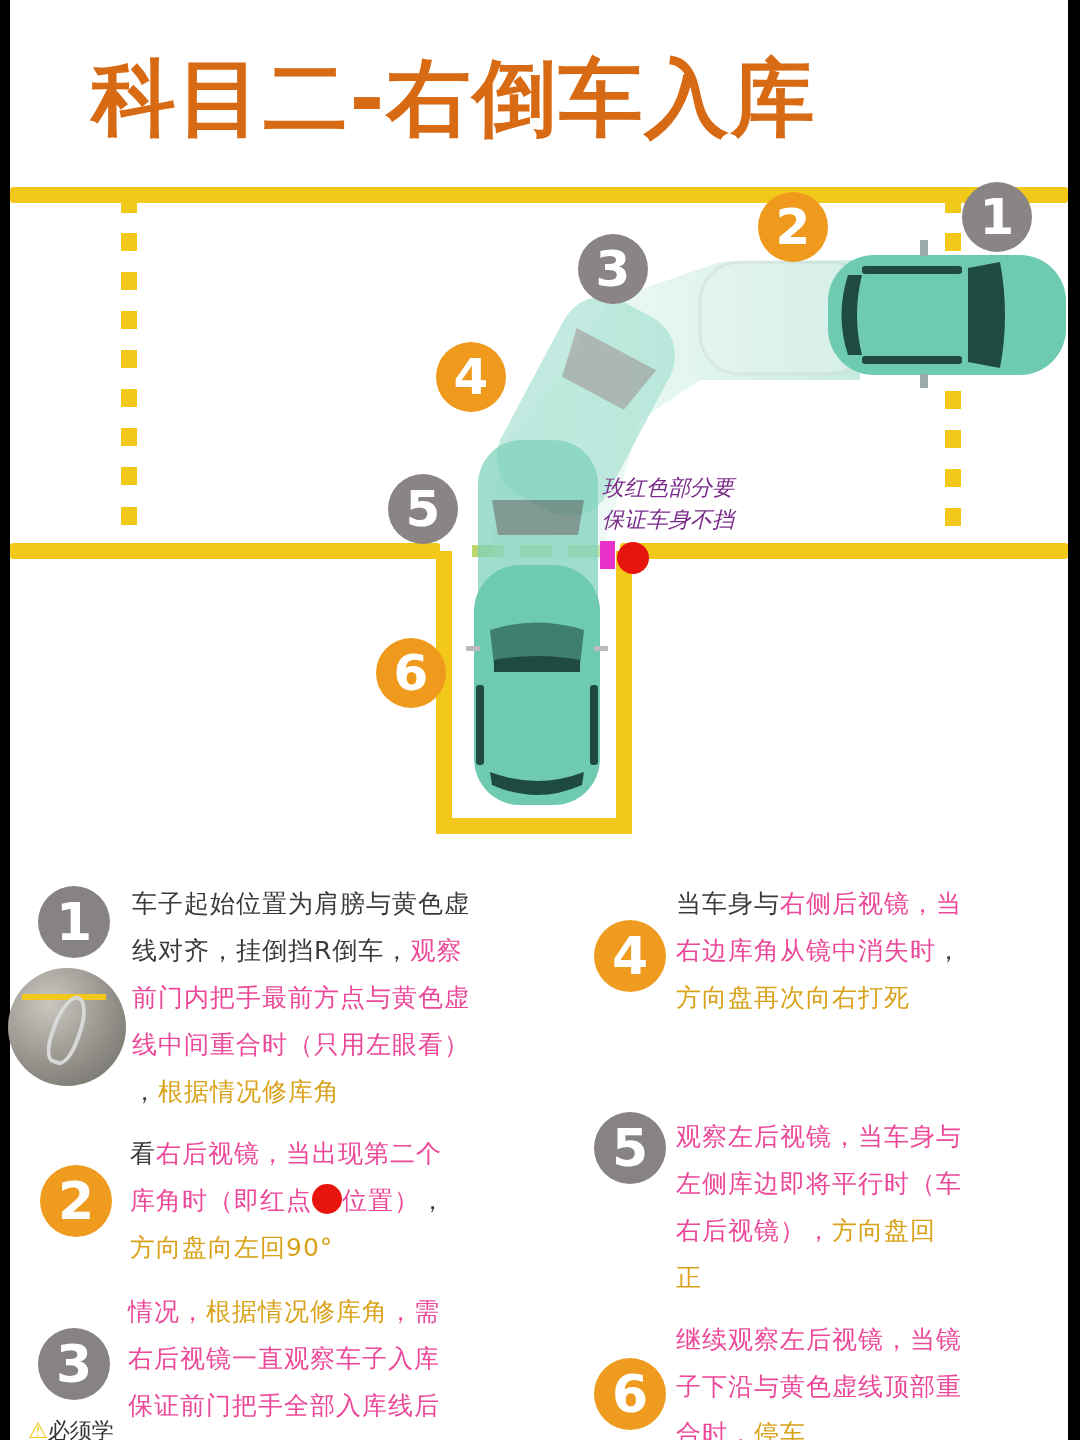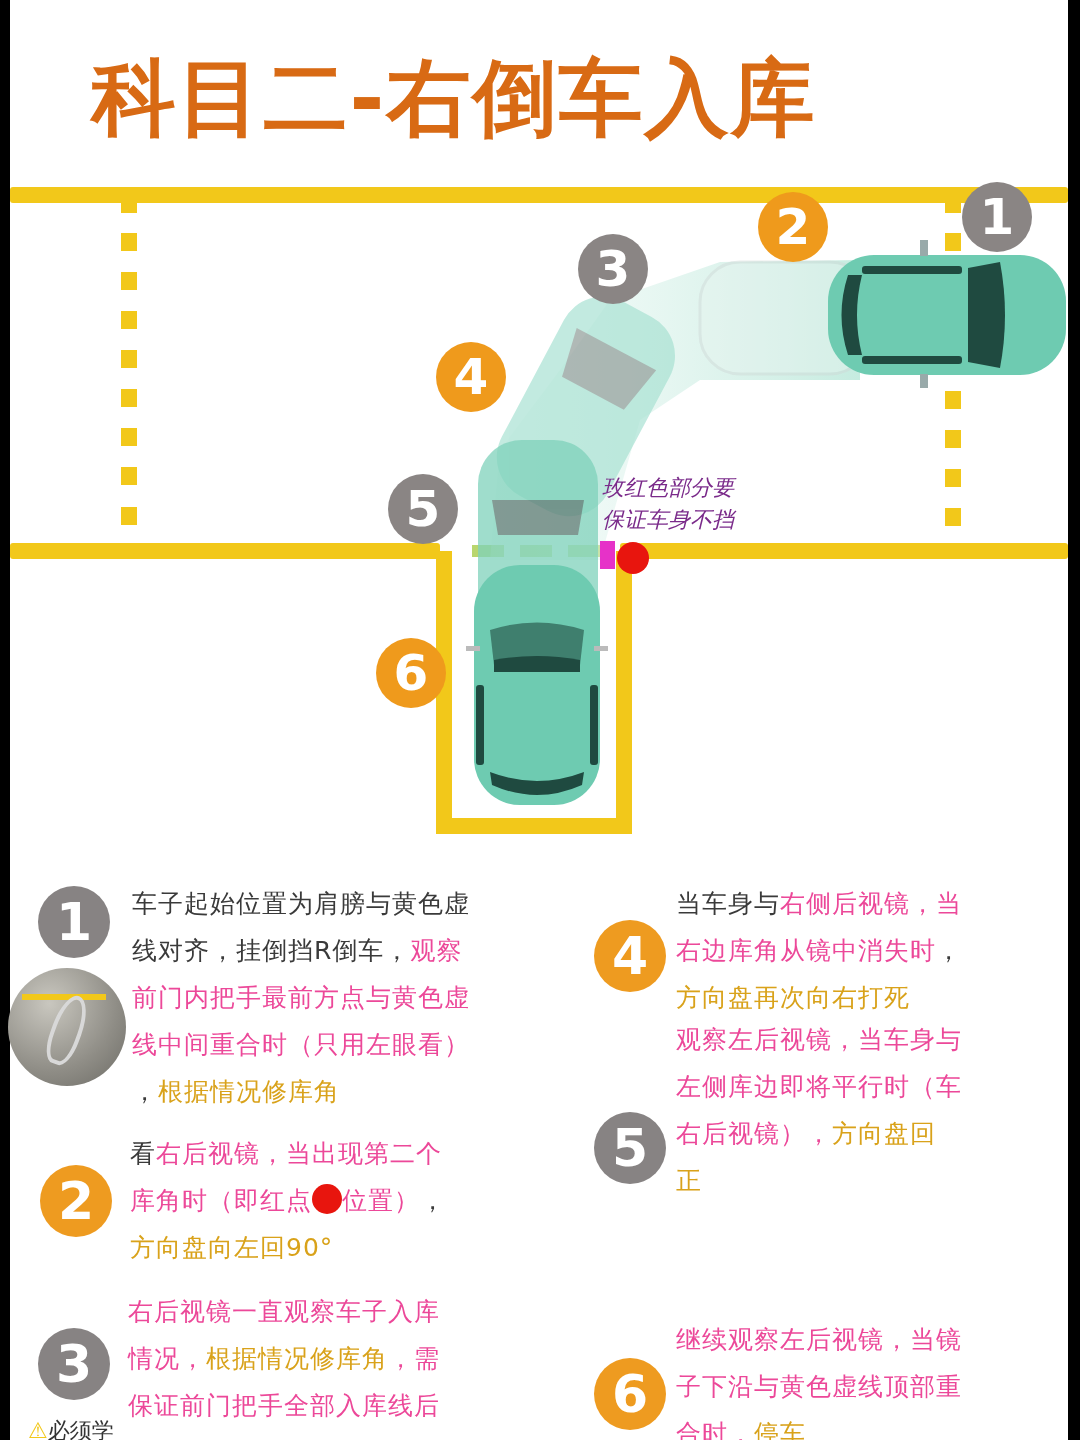--- a/index.html
+++ b/index.html
@@ -155,38 +155,38 @@
   <div class="txt" style="left:130px;top:1130px;width:440px;">
     <div><span class="c-dark">看</span><span class="c-teal">右后视镜，当出现第二个</span></div>
     <div><span class="c-teal">库角时（即红点</span><span class="reddot"></span><span class="c-teal">位置）</span><span class="c-dark">，</span></div>
     <div><span class="c-gold">方向盘向左回90°</span></div>
   </div>
 </div>
 
 <div class="step">
   <div class="num gray" style="left:38px;top:1328px;">3</div>
   <div class="txt" style="left:128px;top:1288px;width:440px;">
+    <div><span class="c-teal">情况，</span><span class="c-gold">根据情况修库角</span><span class="c-teal">，需</span></div>
     <div><span class="c-teal">右后视镜一直观察车子入库</span></div>
-    <div><span class="c-teal">情况，</span><span class="c-gold">根据情况修库角</span><span class="c-teal">，需</span></div>
     <div><span class="c-teal">保证前门把手全部入库线后</span></div>
   </div>
 </div>
 
 <div class="step">
   <div class="num orange" style="left:594px;top:920px;">4</div>
   <div class="txt" style="left:676px;top:880px;width:380px;">
     <div><span class="c-dark">当车身与</span><span class="c-teal">右侧后视镜，当</span></div>
     <div><span class="c-teal">右边库角从镜中消失时</span><span class="c-dark">，</span></div>
     <div><span class="c-gold">方向盘再次向右打死</span></div>
   </div>
 </div>
 
 <div class="step">
   <div class="num gray" style="left:594px;top:1112px;">5</div>
-  <div class="txt" style="left:676px;top:1018px;width:380px;font-family:Liberation Mono, monospace;">
+  <div class="txt" style="left:676px;top:1113px;width:380px;">
     <div><span class="c-teal">观察左后视镜，当车身与</span></div>
     <div><span class="c-teal">左侧库边即将平行时（车</span></div>
     <div><span class="c-teal">右后视镜），</span><span class="c-gold">方向盘回</span></div>
     <div><span class="c-gold">正</span></div>
   </div>
 </div>
 
 <div class="step">
   <div class="num orange" style="left:594px;top:1358px;">6</div>
   <div class="txt" style="left:676px;top:1316px;width:380px;">

